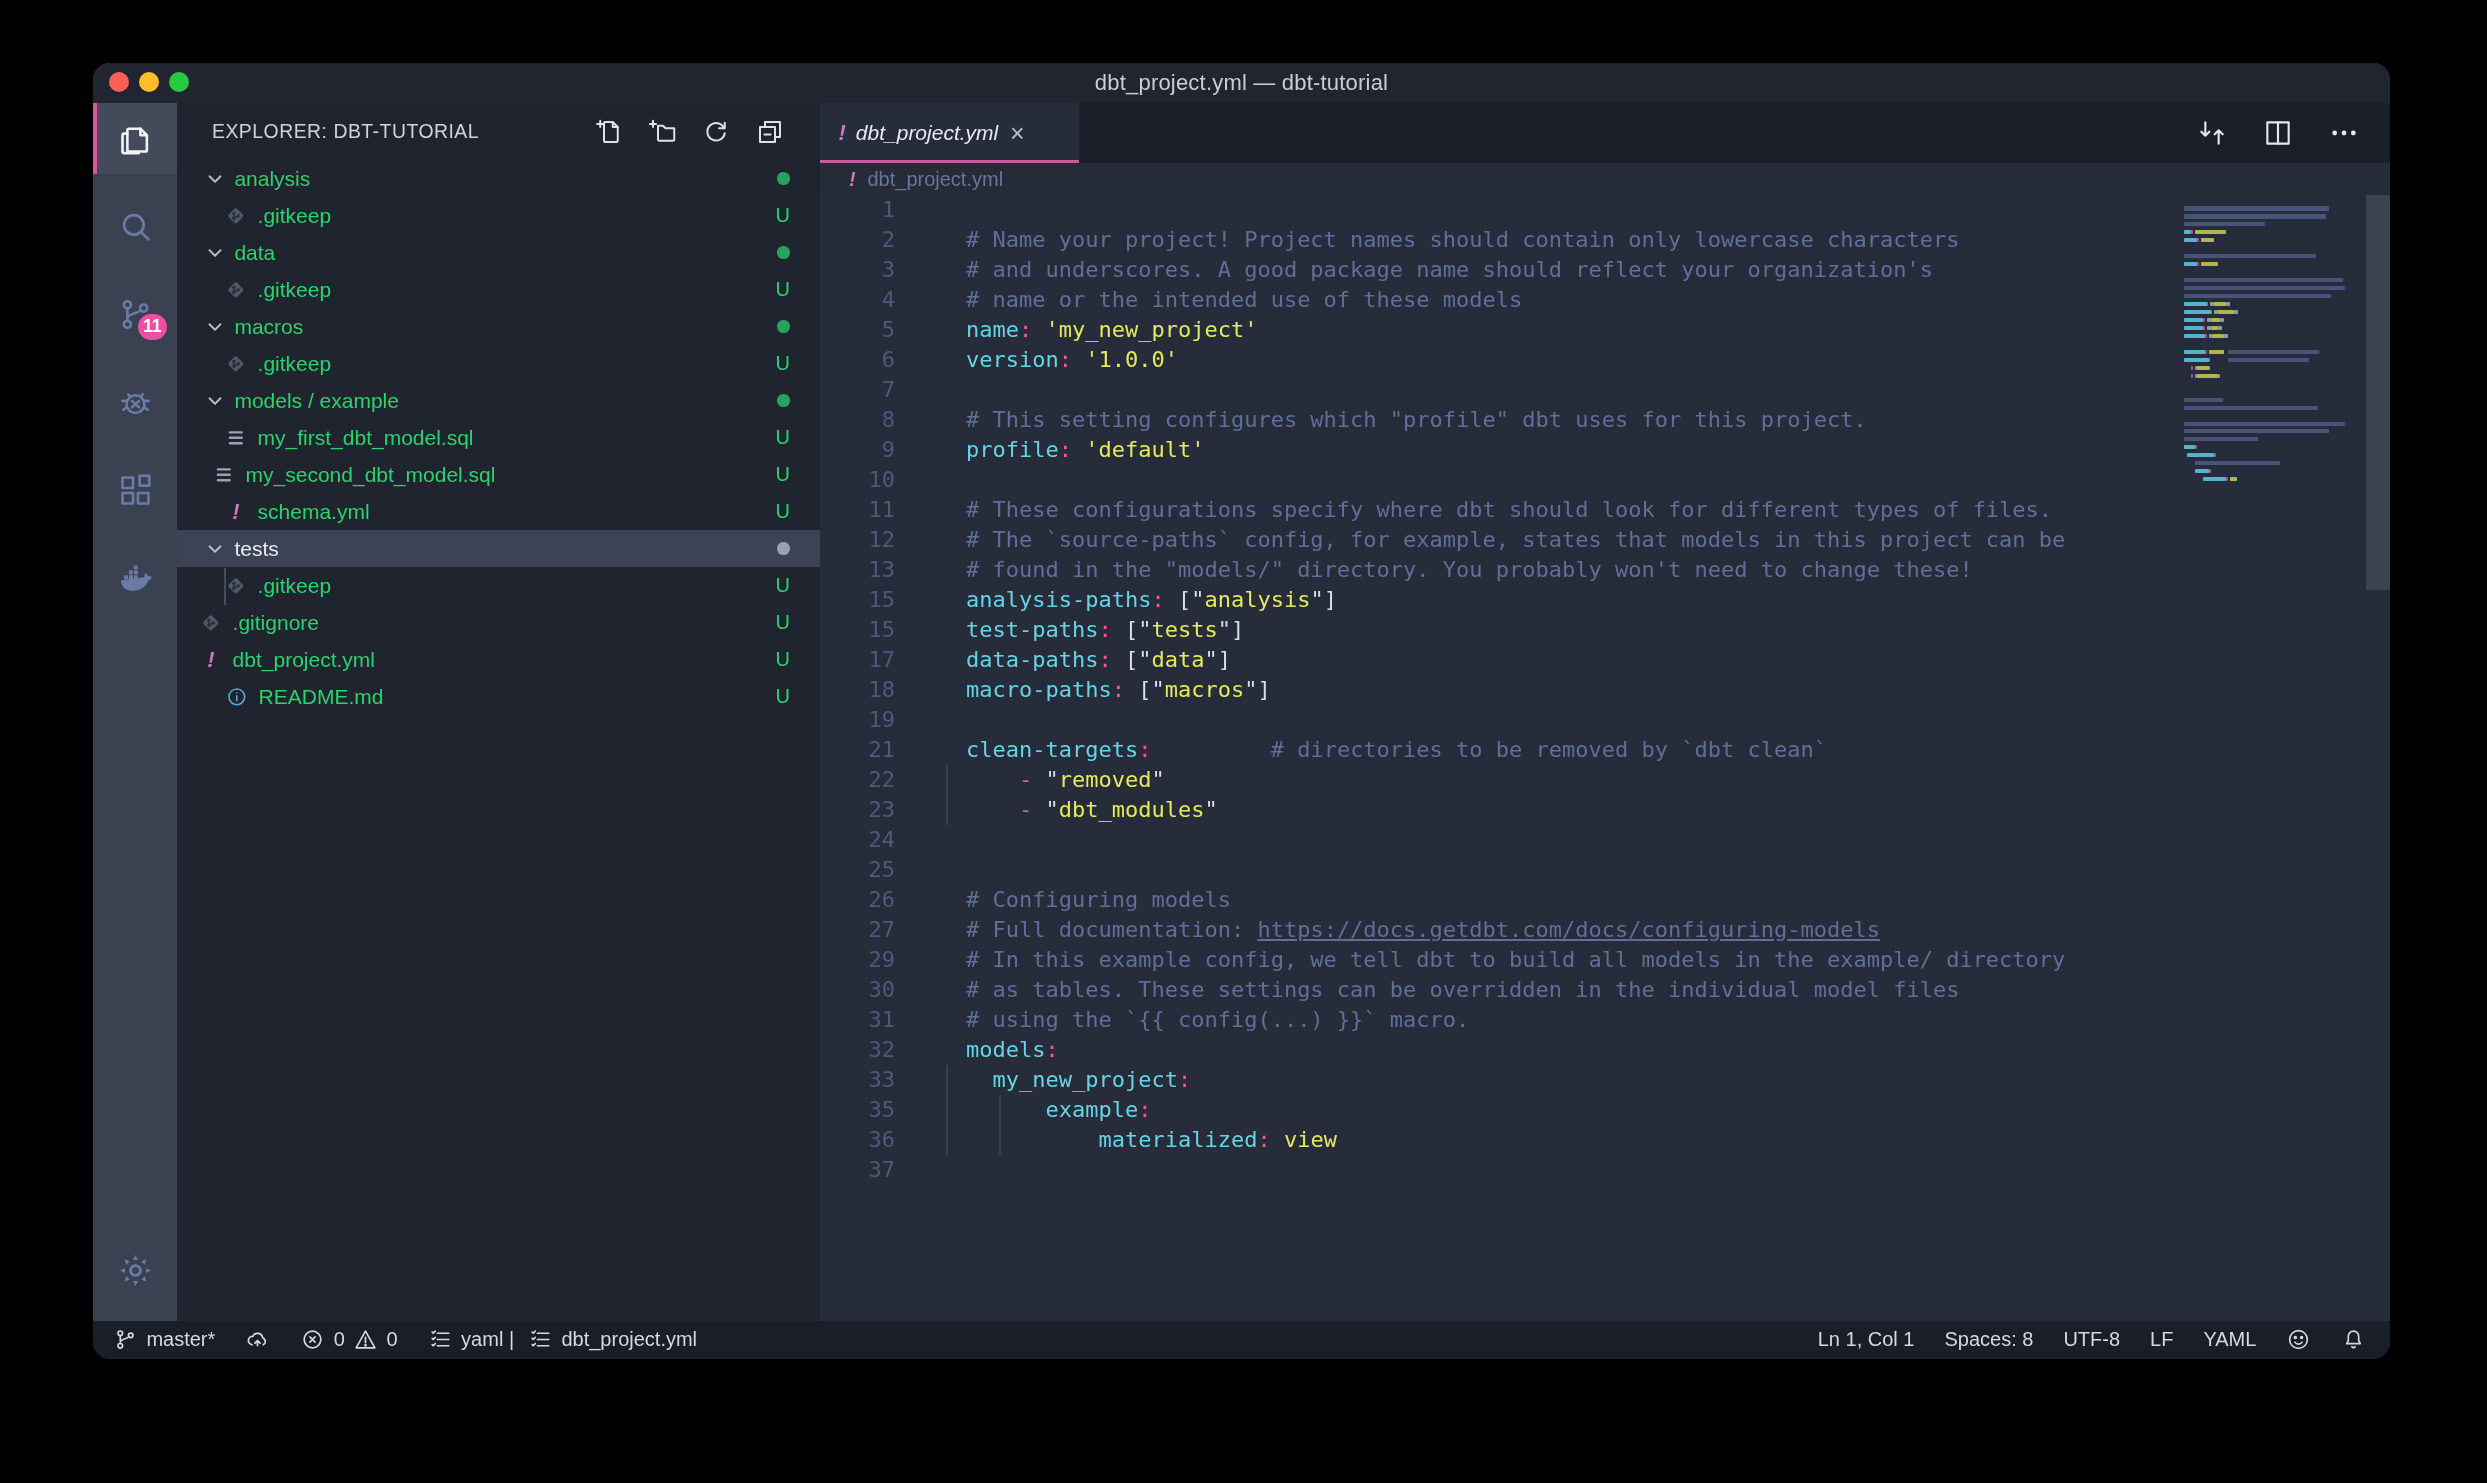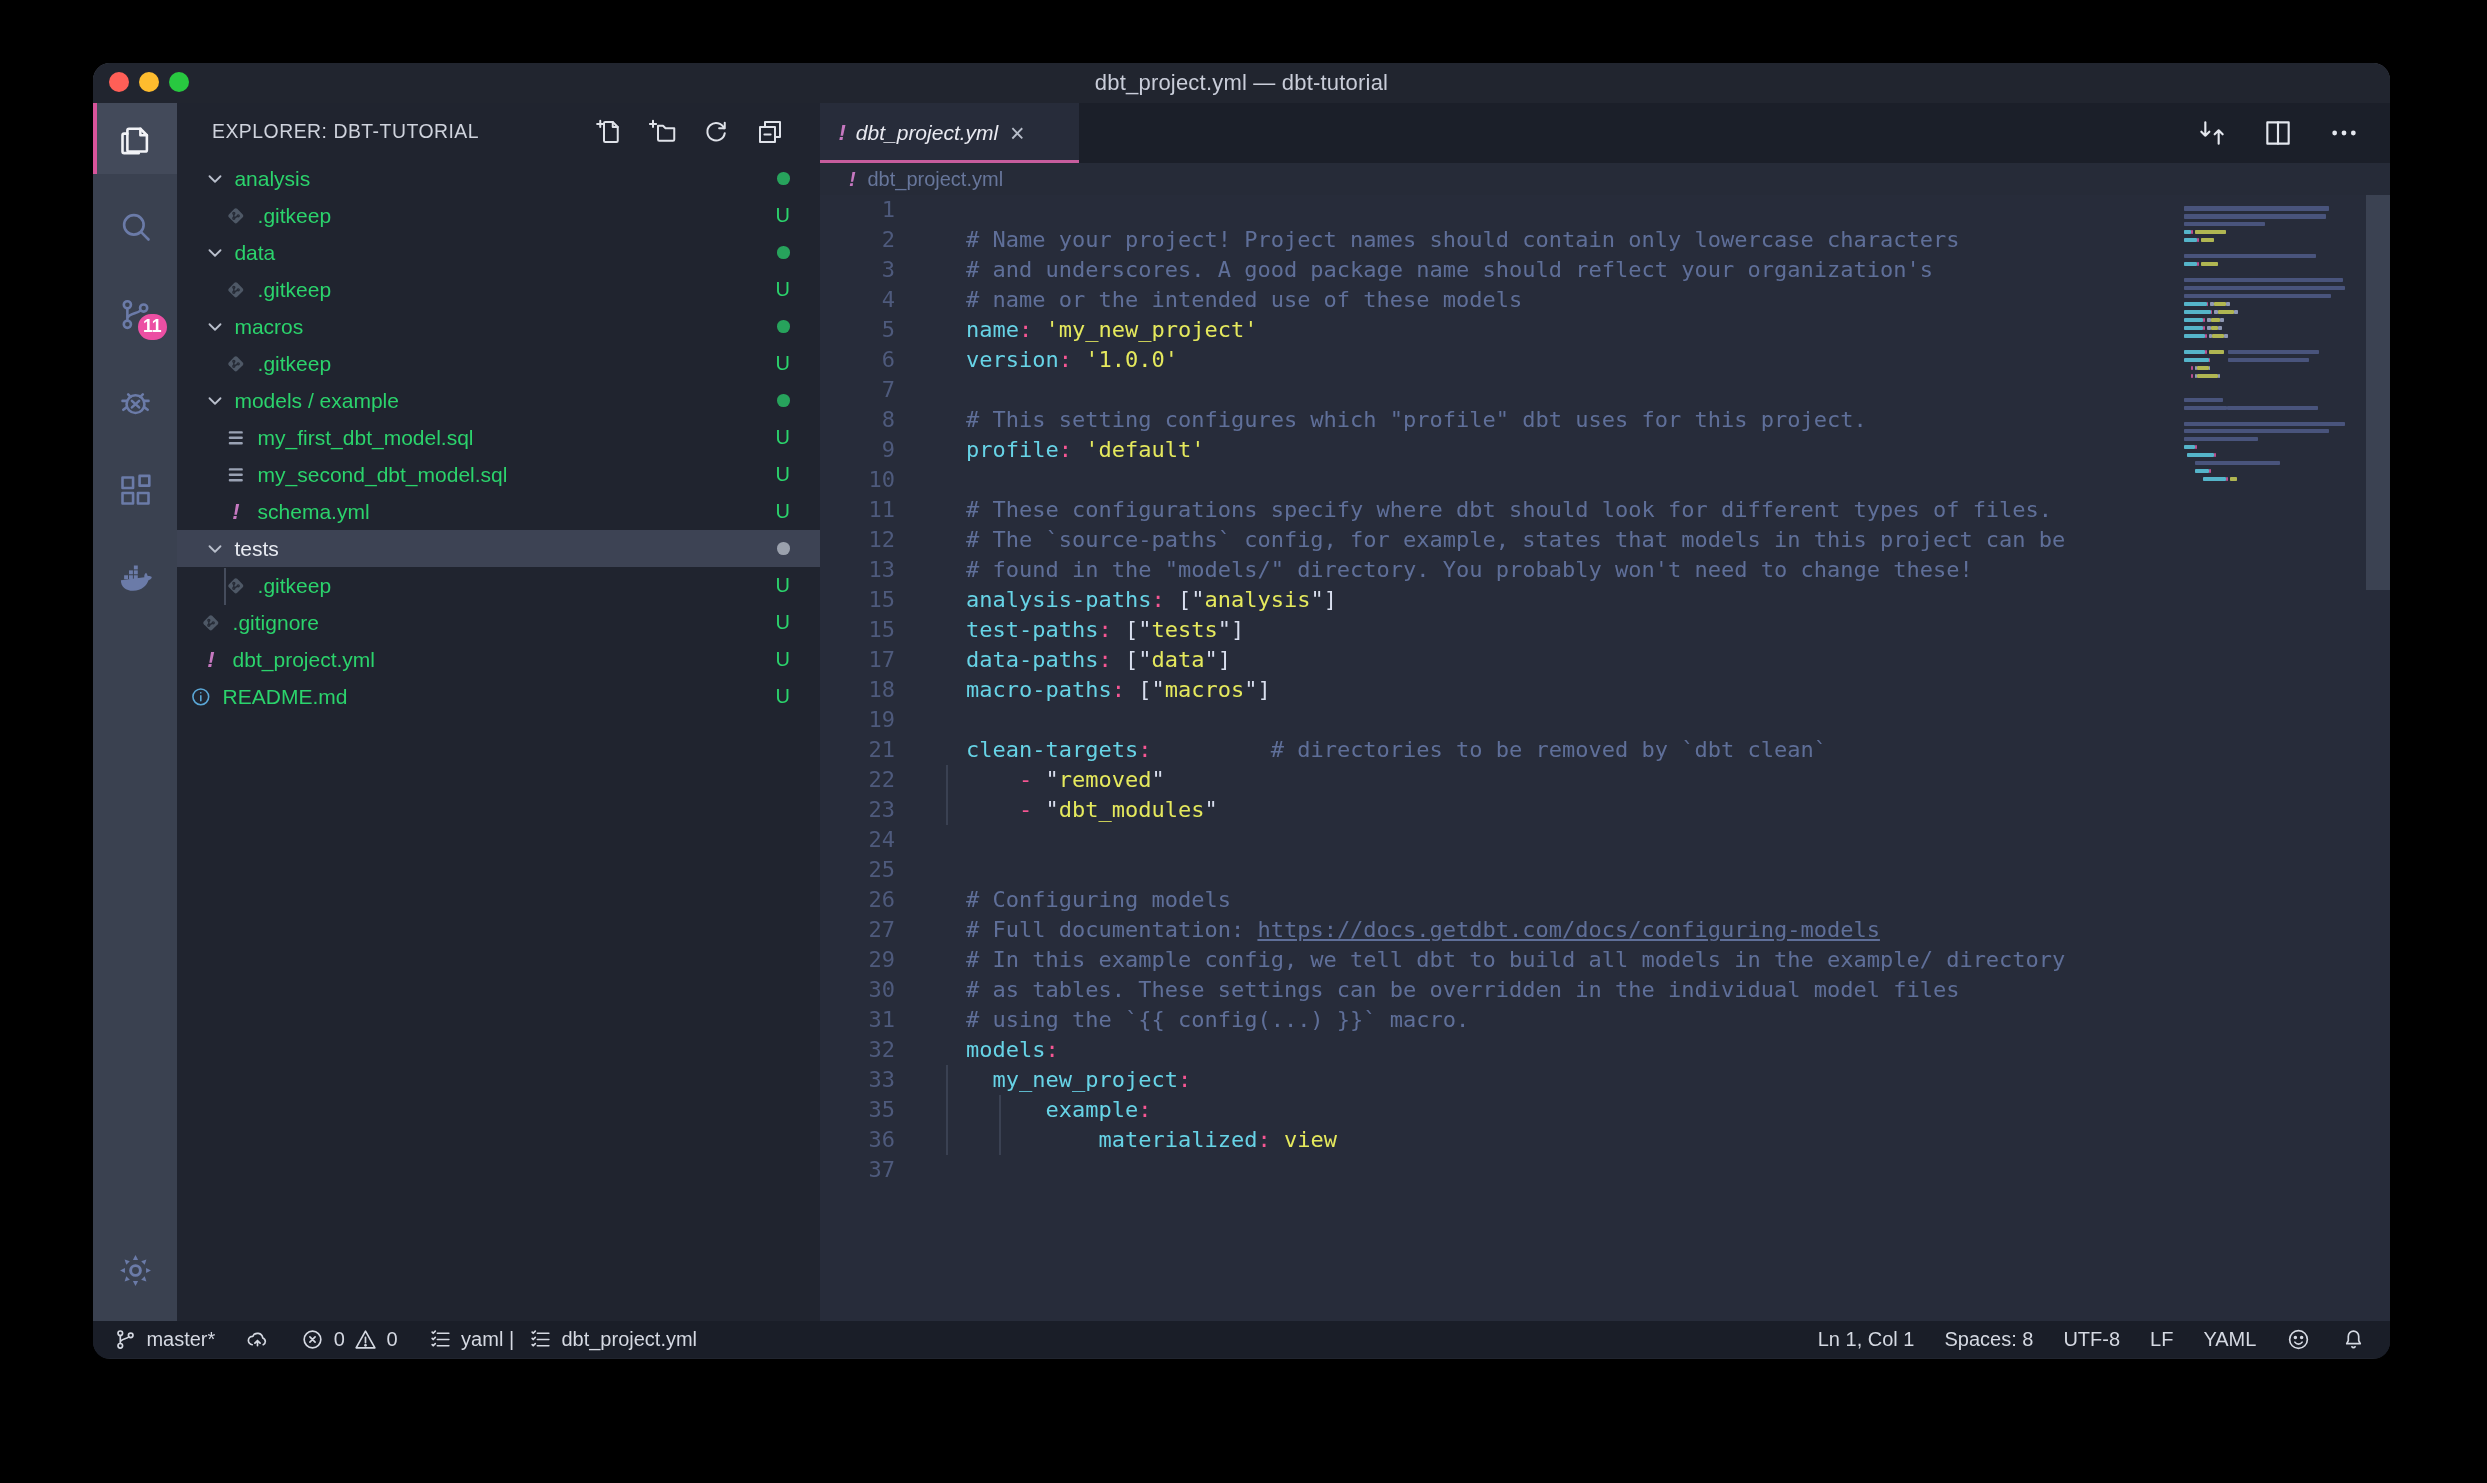--- a/index.html
+++ b/index.html
@@ -309,21 +309,21 @@
             </div>
             <div class="row" style="padding-left: 47px;">
               <span class="ficon">
                 <svg viewBox="0 0 24 24" fill="none" stroke="currentColor" stroke-width="1.6" stroke-linecap="round" stroke-linejoin="round">
                   <path d="M6 6.5h12M6 12h12M6 17.5h12" stroke="#9aa2b4" stroke-width="2.4"></path>
                 </svg>
               </span>
               <span>my_first_dbt_model.sql</span>
               <span class="badge">U</span>
             </div>
-            <div class="row" style="padding-left: 47px;">
+            <div class="row" style="padding-left: 35px;">
               <span class="ficon">
                 <svg viewBox="0 0 24 24" fill="none" stroke="currentColor" stroke-width="1.6" stroke-linecap="round" stroke-linejoin="round">
                   <path d="M6 6.5h12M6 12h12M6 17.5h12" stroke="#9aa2b4" stroke-width="2.4"></path>
                 </svg>
               </span>
               <span>my_second_dbt_model.sql</span>
               <span class="badge">U</span>
             </div>
             <div class="row" style="padding-left: 47px;">
               <span class="ficon warnmark">!</span>
@@ -369,21 +369,21 @@
                 </svg>
               </span>
               <span>.gitignore</span>
               <span class="badge">U</span>
             </div>
             <div class="row" style="padding-left: 22px;">
               <span class="ficon warnmark">!</span>
               <span>dbt_project.yml</span>
               <span class="badge">U</span>
             </div>
-            <div class="row" style="padding-left: 12px;">
+            <div class="row" style="padding-left: 12px; margin-left: 36px;">
               <span class="ficon">
                 <svg viewBox="0 0 24 24" fill="none" stroke="currentColor" stroke-width="1.6" stroke-linecap="round" stroke-linejoin="round">
                   <circle cx="12" cy="12" r="8" stroke="#5aa7d6"></circle>
                   <path d="M12 11v5" stroke="#5aa7d6"></path>
                   <circle cx="12" cy="8" r=".8" fill="#5aa7d6" stroke="none"></circle>
                 </svg>
               </span>
               <span>README.md</span>
               <span class="badge">U</span>
             </div>

